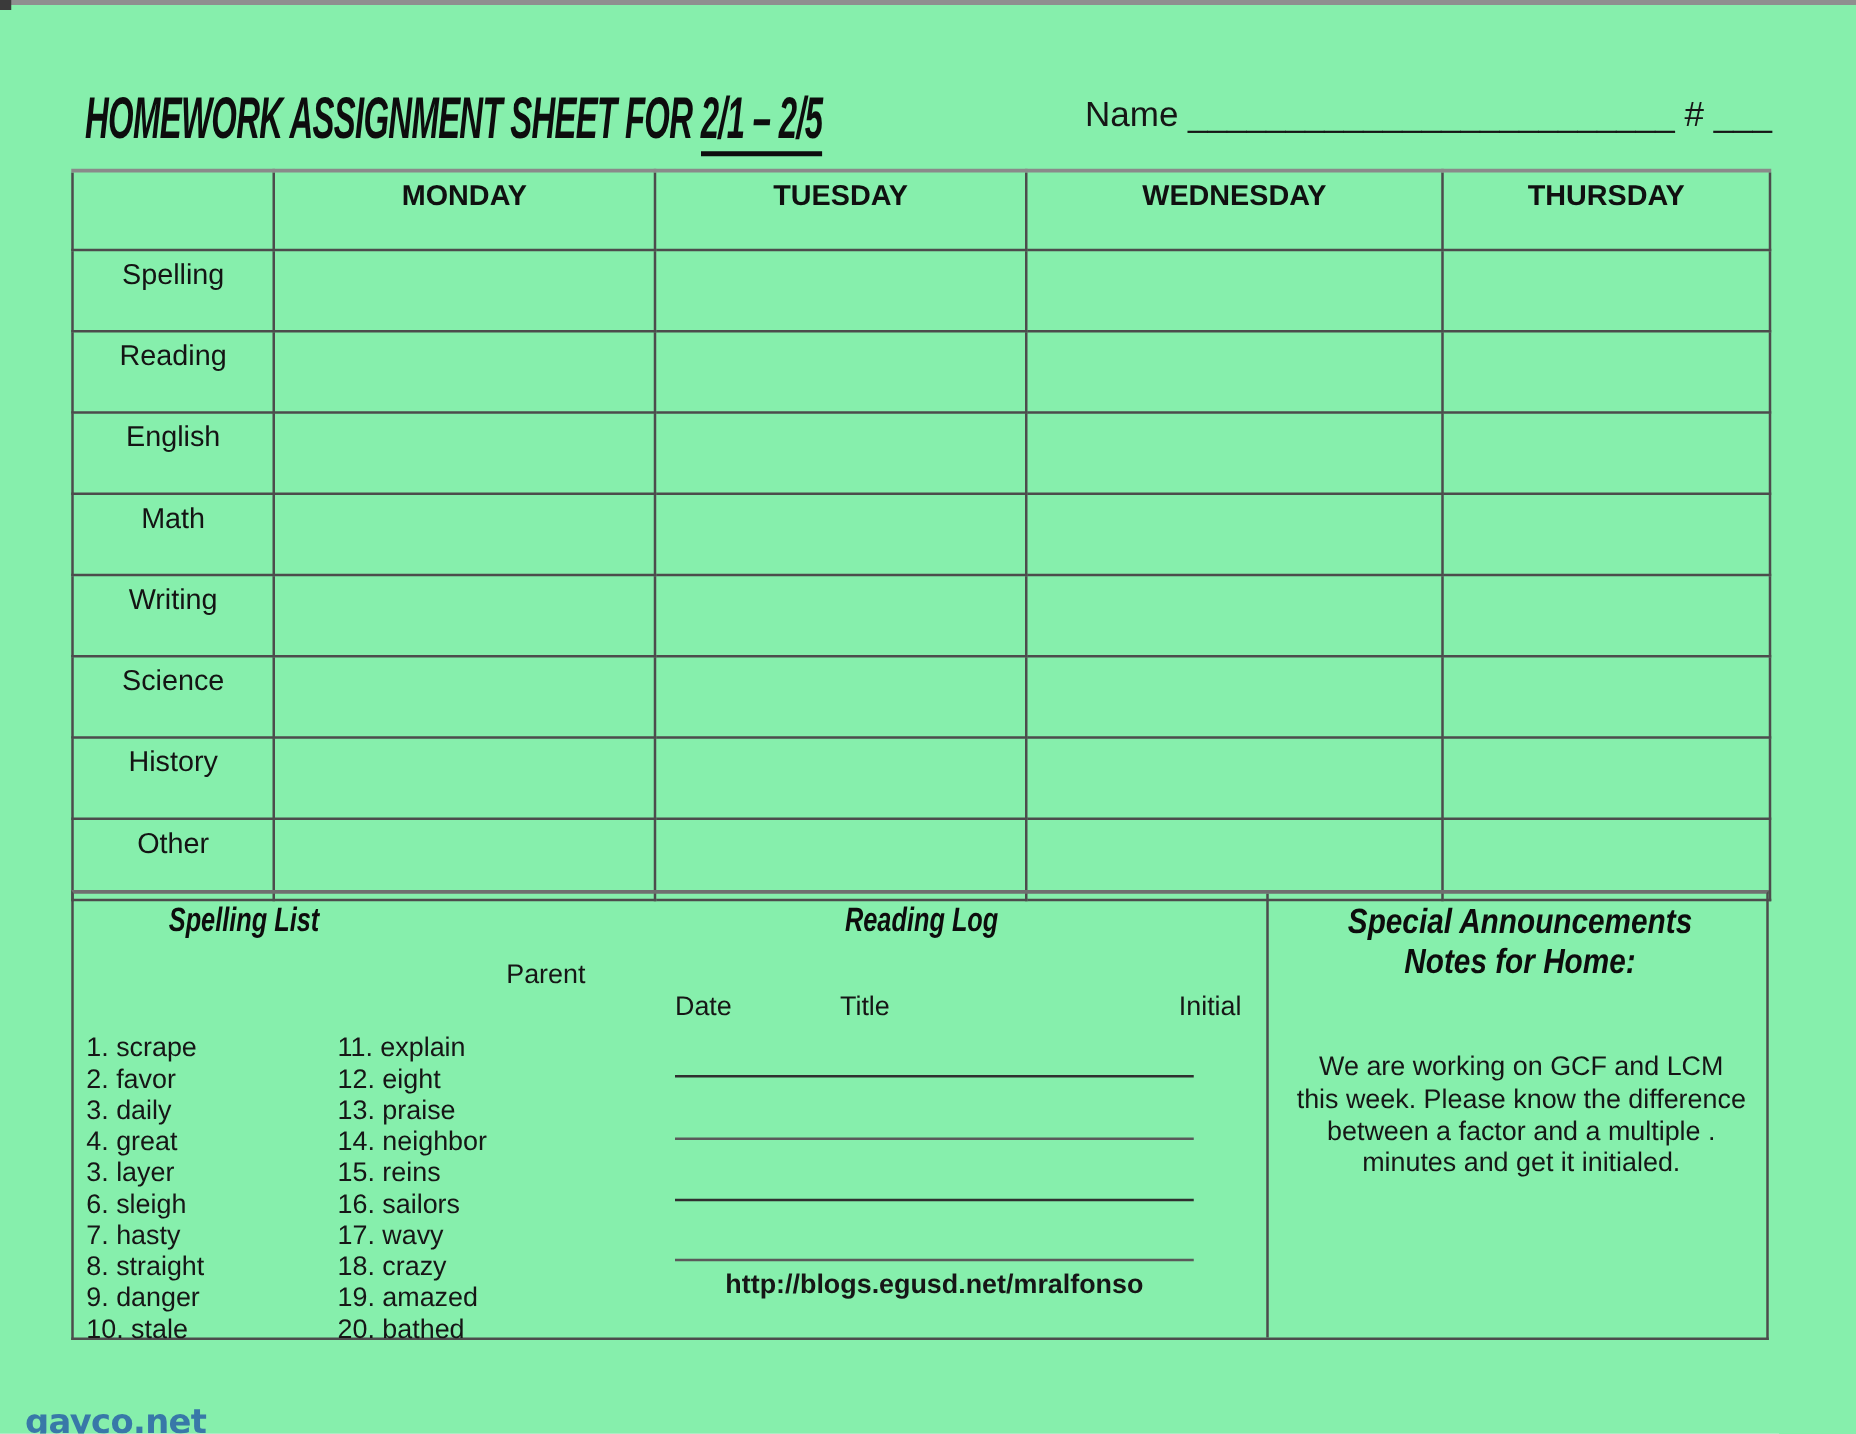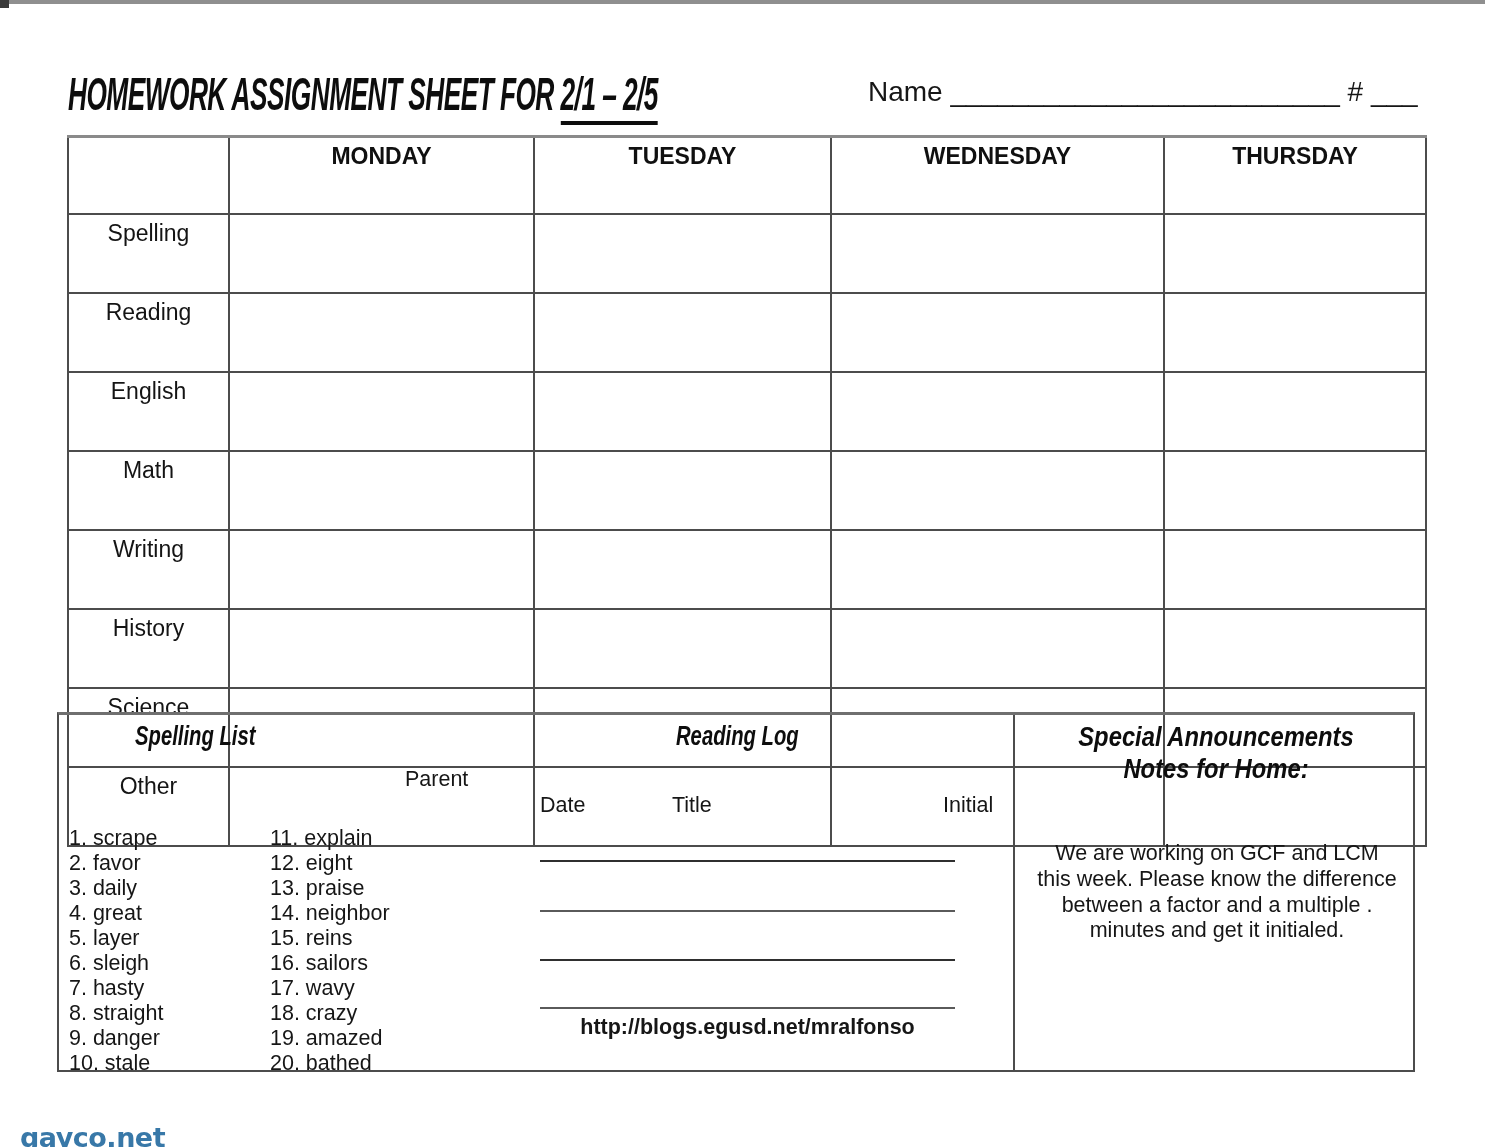--- a/index.html
+++ b/index.html
@@ -1,38 +1,38 @@
 <!DOCTYPE html>
 <html><head>
 <meta charset="utf-8">
 <style>
   * { margin:0; padding:0; box-sizing:border-box; }
   html,body { background:#e8e8e8; }
   .page {
-    position:relative; width:1485px; height:1147px; background:#ffffff;
+    position:relative; width:1485px; height:1147px; background:#86efac;
     font-family:"Liberation Sans", sans-serif; color:#141414; overflow:hidden;
   }
   .scan-edge-top { position:absolute; top:0; left:0; width:1485px; height:4px; background:#8f8f8f; }
   .scan-corner { position:absolute; top:0; left:0; width:9px; height:8px; background:#3a3a3a; }
 
   
   .doc-title {
     position:absolute; left:68px; top:66px; white-space:nowrap;
     font-weight:bold; font-style:italic; font-size:47px; letter-spacing:-1px;
     transform:scaleX(0.56); transform-origin:left top; color:#0d0d0d;
   }
   .doc-title .dates { border-bottom:4px solid #0d0d0d; padding-bottom:1px; }
   .name-area {
     position:absolute; left:868px; top:76px; font-size:28px; white-space:nowrap; color:#161616;
   }
   .name-area .uline { letter-spacing:0px; }
 
   
   table.schedule {
-    position:absolute; left:67px; top:135px; width:1358px; height:712px;
+    position:absolute; left:57px; top:135px; width:1358px; height:586px;
     border-collapse:collapse; table-layout:fixed;
   }
   table.schedule, .schedule th, .schedule td { border:2px solid #4c4c4c; }
   table.schedule { border-top:3px solid #8a8a8a; }
   .schedule th {
     height:60px; vertical-align:top; padding-top:5px; text-align:center;
     font-size:23px; font-weight:bold; color:#101010;
   }
   .schedule td { height:61px; vertical-align:top; }
   .schedule td.subject {
@@ -132,28 +132,28 @@
           <td></td>
     </tr>
     <tr>
       <td class="subject">Writing</td>
       <td></td>
           <td></td>
           <td></td>
           <td></td>
     </tr>
     <tr>
+      <td class="subject">Science</td>
+      <td></td>
+          <td></td>
+          <td></td>
+          <td></td>
+    </tr>
+    <tr>
       <td class="subject">History</td>
-      <td></td>
-          <td></td>
-          <td></td>
-          <td></td>
-    </tr>
-    <tr>
-      <td class="subject">Science</td>
       <td></td>
           <td></td>
           <td></td>
           <td></td>
     </tr>
     <tr>
       <td class="subject">Other</td>
       <td></td>
           <td></td>
           <td></td>
@@ -163,21 +163,21 @@
     </table>
 
   <div class="bottom-box">
     <div class="divider-v"></div>
 
     <div class="heavy spelling-title">Spelling List</div>
     <div class="sp-item sp-col-left" style="top:76px">1. scrape</div>
     <div class="sp-item sp-col-left" style="top:101px">2. favor</div>
     <div class="sp-item sp-col-left" style="top:126px">3. daily</div>
     <div class="sp-item sp-col-left" style="top:151px">4. great</div>
-    <div class="sp-item sp-col-left" style="top:176px">5. layer</div>
+    <div class="sp-item sp-col-left" style="top:176px">3. layer</div>
     <div class="sp-item sp-col-left" style="top:201px">6. sleigh</div>
     <div class="sp-item sp-col-left" style="top:226px">7. hasty</div>
     <div class="sp-item sp-col-left" style="top:251px">8. straight</div>
     <div class="sp-item sp-col-left" style="top:276px">9. danger</div>
     <div class="sp-item sp-col-left" style="top:301px">10. stale</div>
     <div class="sp-item sp-col-right" style="top:76px">11. explain</div>
     <div class="sp-item sp-col-right" style="top:101px">12. eight</div>
     <div class="sp-item sp-col-right" style="top:126px">13. praise</div>
     <div class="sp-item sp-col-right" style="top:151px">14. neighbor</div>
     <div class="sp-item sp-col-right" style="top:176px">15. reins</div>

